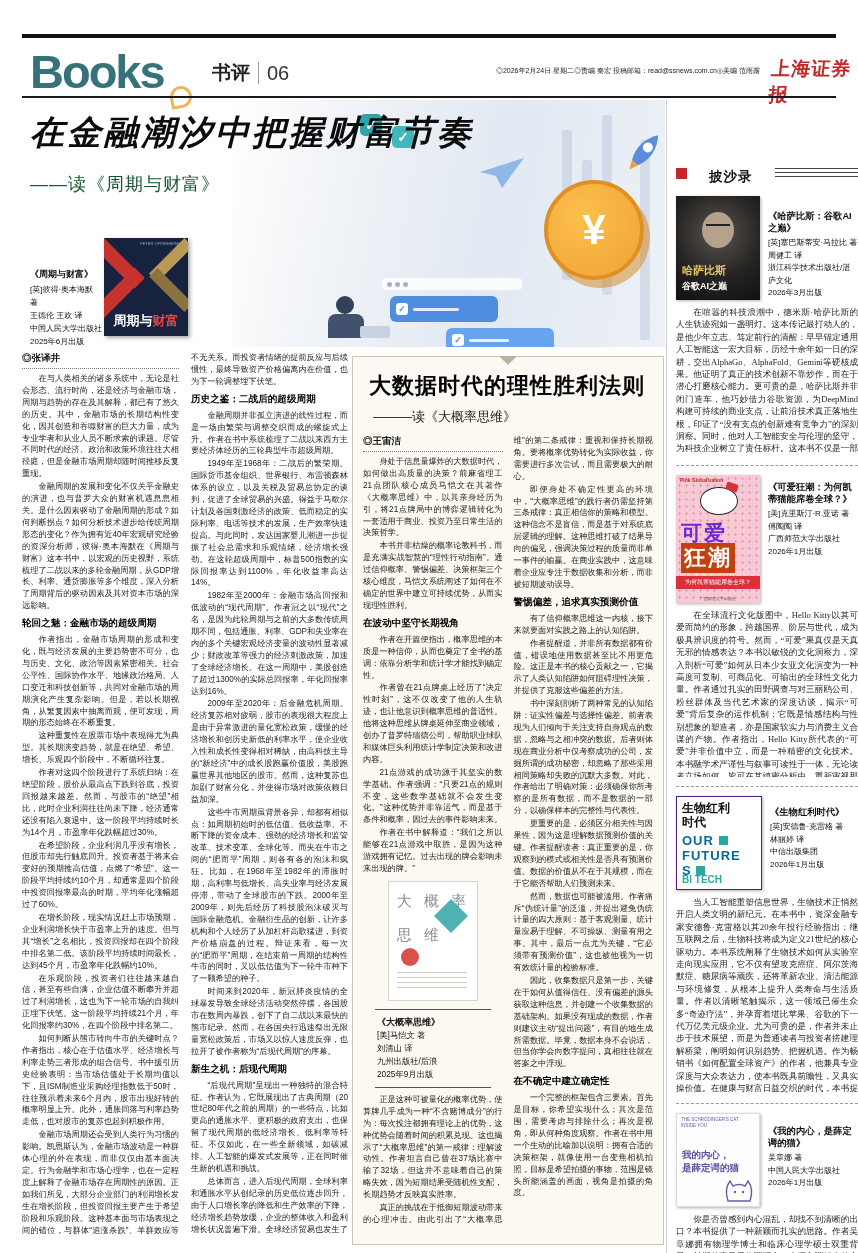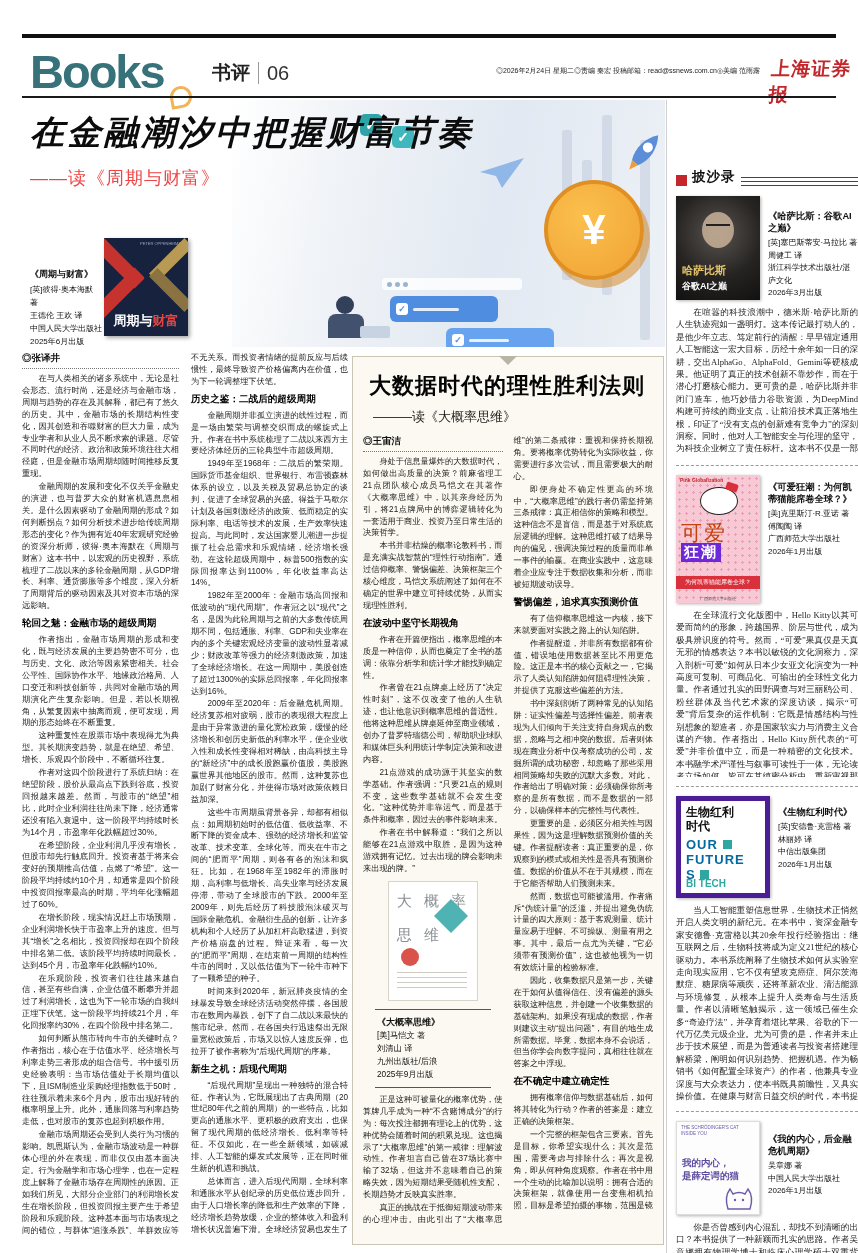--- a/index.html
+++ b/index.html
@@ -35,21 +35,21 @@
   .card .bar{height:3px;background:rgba(255,255,255,.85);border-radius:2px;}
   .toolbar{position:absolute;left:150px;top:178px;width:130px;height:12px;border-radius:4px;background:#ffffffcc;
            display:flex;align-items:center;gap:3px;padding:0 5px;}
   .toolbar i{width:5px;height:5px;border-radius:50%;background:#9fb3cc;}
   .person-head{position:absolute;left:104px;top:196px;width:18px;height:18px;border-radius:50%;background:#33405a;}
   .person-body{position:absolute;left:96px;top:214px;width:36px;height:24px;border-radius:8px 8px 0 0;background:#41516e;}
   .laptop{position:absolute;left:128px;top:226px;width:30px;height:12px;background:#c7d2e2;border-radius:2px;}
   
   .headline{position:absolute;left:30px;top:110px;z-index:3;}
   .headline h1{margin:0;font-size:34px;letter-spacing:3px;font-weight:900;color:#0c0c0c;font-style:italic;}
-  .headline .sub{margin-top:10px;font-size:18px;color:#ef4444;letter-spacing:1px;}
+  .headline .sub{margin-top:16px;font-size:18px;color:#14532d;letter-spacing:1px;}
   
   .mainbook-info{position:absolute;left:30px;top:268px;width:72px;font-size:8px;line-height:13px;color:#111;}
   .mainbook-info .bt{font-weight:800;font-size:9px;margin-bottom:2px;}
   .cover-zq{position:absolute;left:104px;top:238px;width:84px;height:98px;background:#17223f;overflow:hidden;
             box-shadow:2px 2px 4px rgba(0,0,0,.35);}
   .zq-x1{position:absolute;left:-14px;top:18px;width:58px;height:14px;background:#c6332e;transform:rotate(45deg);}
   .zq-x2{position:absolute;left:-14px;top:48px;width:58px;height:14px;background:#c6332e;transform:rotate(-45deg);}
   .zq-g1{position:absolute;right:-8px;top:16px;width:50px;height:12px;background:#b99a54;transform:rotate(-45deg);}
   .zq-g2{position:absolute;right:-8px;top:46px;width:50px;height:12px;background:#8a7340;transform:rotate(45deg);}
   .zq-title{position:absolute;left:0;bottom:6px;width:100%;text-align:center;font-size:13px;font-weight:800;color:#fff;}
@@ -78,21 +78,21 @@
   .dg-diamond{position:absolute;right:14px;top:22px;width:24px;height:24px;background:#4fb3b3;transform:rotate(45deg);}
   .dg-circle{position:absolute;left:12px;top:66px;width:18px;height:18px;border-radius:50%;background:#d9534a;}
   .dg-lines{position:absolute;left:8px;bottom:10px;width:70px;height:18px;
             background:repeating-linear-gradient(180deg,#cfcdc2 0 1px,transparent 1px 5px);}
   .fig-rule{border:none;border-top:1px solid #555;margin:4px 10px;}
   .fig-meta{padding:2px 12px;font-size:8.3px;line-height:13px;color:#111;}
   .fig-meta .bt{font-weight:800;font-size:9px;}
   
   .sidebar{position:absolute;left:666px;top:100px;width:182px;height:1153px;border-left:1px solid #cfcfcf;
            padding-left:9px;}
-  .sb-head{display:flex;align-items:flex-end;gap:5px;margin-top:68px;margin-bottom:10px;}
+  .sb-head{display:flex;align-items:flex-start;gap:22px;margin-top:68px;margin-bottom:10px;}
   .sb-sq{width:11px;height:11px;background:#c3272b;}
   .sb-title{font-size:13.5px;font-weight:800;color:#111;letter-spacing:1px;}
   .sb-lines{flex:1;height:9px;background:repeating-linear-gradient(180deg,#444 0 1px,transparent 1px 4px);}
   .sb-book{margin-bottom:2px;}
   .sb-row{display:flex;gap:8px;margin-bottom:6px;}
   .sb-info{flex:1;font-size:8px;line-height:12.5px;color:#111;padding-top:14px;}
   .sb-info .bt{font-weight:800;font-size:9.3px;line-height:12px;margin-bottom:3px;}
   .sb-review{font-family:"Liberation Serif","DejaVu Serif",serif;font-size:8.6px;line-height:12.4px;
              text-align:justify;text-indent:2em;color:#1d1d1d;overflow:hidden;margin:0;}
   .sb-div{border:none;border-top:1px dashed #9a9a9a;margin:9px 0;}
@@ -101,26 +101,26 @@
   .cv-hs{width:84px;height:104px;background:radial-gradient(circle at 50% 36%,#5a5450 0%,#262422 55%,#111 100%);}
   .cv-hs .face{position:absolute;left:26px;top:16px;width:32px;height:36px;border-radius:50%;background:#c9b199;opacity:.85;}
   .cv-hs .glass{position:absolute;left:30px;top:28px;width:24px;height:7px;border-top:2px solid #222;}
   .cv-hs .t1{position:absolute;left:6px;bottom:22px;font-size:11px;font-weight:800;color:#e6c568;}
   .cv-hs .t2{position:absolute;left:6px;bottom:7px;font-size:9px;font-weight:700;color:#fff;}
   .cv-kt{width:84px;height:128px;background:#f6c9d4;}
   .cv-kt .dots{position:absolute;inset:0;background:radial-gradient(#e98aa5 1.2px,transparent 1.3px);background-size:7px 7px;opacity:.7;}
   .cv-kt .en{position:absolute;left:4px;top:2px;font-size:5px;color:#c3272b;font-weight:700;}
   .cv-kt .kitty{position:absolute;left:24px;top:12px;width:36px;height:26px;border-radius:50%;background:#fff;border:1.5px solid #222;}
   .cv-kt .bow{position:absolute;left:50px;top:8px;width:12px;height:8px;background:#d9303c;border-radius:2px;transform:rotate(18deg);}
-  .cv-kt .big{position:absolute;left:5px;top:44px;font-size:21px;font-weight:400;color:#c2410c;letter-spacing:2px;}
-  .cv-kt .big2{position:absolute;left:5px;top:68px;font-size:15px;font-weight:900;color:#fff;background:#6d28d9;padding:0 3px;letter-spacing:2px;}
+  .cv-kt .big{position:absolute;left:5px;top:44px;font-size:21px;font-weight:700;color:#6d28d9;letter-spacing:2px;}
+  .cv-kt .big2{position:absolute;left:5px;top:68px;font-size:22px;font-weight:900;color:#fff;background:#c2410c;padding:0 3px;letter-spacing:2px;}
   .cv-kt .strip{position:absolute;left:0;bottom:14px;width:100%;background:#d9303c;color:#fff;font-size:6px;
                 text-align:center;padding:2px 0;}
   .cv-kt .foot{position:absolute;left:0;bottom:2px;width:100%;text-align:center;font-size:4px;color:#555;}
-  .cv-bio{width:84px;height:92px;background:#fff;border:5px solid #4c1d95;}
+  .cv-bio{width:84px;height:92px;background:#fff;border:1px solid #4c1d95;}
   .cv-bio .t{position:absolute;left:5px;top:4px;font-size:12px;font-weight:900;color:#101010;line-height:14px;}
   .cv-bio .big{position:absolute;left:5px;top:36px;font-size:13px;font-weight:900;color:#0369a1;letter-spacing:1px;line-height:15px;}
   .cv-bio .sq{display:inline-block;width:9px;height:9px;background:#2fa7a0;}
   .cv-bio .bt{position:absolute;left:5px;bottom:4px;font-size:10px;font-weight:900;color:#2fa7a0;}
   .cv-cat{width:82px;height:92px;background:#fdfdfd;border:1px solid #ddd;}
   .cv-cat .en{position:absolute;left:4px;top:3px;font-size:4.5px;color:#6b5aa8;line-height:6px;width:60px;}
   .cv-cat .t{position:absolute;left:5px;top:34px;font-size:9.5px;font-weight:800;color:#5c4b9e;line-height:13px;}
   .cv-cat svg{position:absolute;right:3px;bottom:3px;}
 </style>
 </head>
@@ -257,21 +257,20 @@
         <p class="para">真正的挑战在于抵御短期波动带来的心理冲击。由此引出了“大概率思维”的第二条戒律：重视和保持长期视角。要将概率优势转化为实际收益，你需要进行多次尝试，而且需要极大的耐心。</p>
         <p class="para">即便身处不确定性更高的环境中，“大概率思维”的践行者仍需坚持第三条戒律：真正相信你的策略和模型。这种信念不是盲信，而是基于对系统底层逻辑的理解。这种思维打破了结果导向的偏见，强调决策过程的质量而非单一事件的输赢。在商业实践中，这意味着企业应专注于数据收集和分析，而非被短期波动误导。</p>
         <h4 class="subhead">警惕偏差，追求真实预测价值</h4>
         <p class="para">有了信仰概率思维这一内核，接下来就要面对实践之路上的认知陷阱。</p>
         <p class="para">作者提醒道，并非所有数据都有价值，错误地使用数据甚至比不用更危险。这正是本书的核心贡献之一，它揭示了人类认知陷阱如何阻碍理性决策，并提供了克服这些偏差的方法。</p>
         <p class="para">书中深刻剖析了两种常见的认知陷阱：证实性偏差与选择性偏差。前者表现为人们倾向于关注支持自身观点的数据，忽略与之相冲突的数据。后者则体现在商业分析中仅考察成功的公司，发掘所谓的成功秘密，却忽略了那些采用相同策略却失败的沉默大多数。对此，作者给出了明确对策：必须确保你所考察的是所有数据，而不是数据的一部分，以确保样本的完整性与代表性。</p>
         <p class="para">更重要的是，必须区分相关性与因果性，因为这是理解数据预测价值的关键。作者提醒读者：真正重要的是，你观察到的模式或相关性是否具有预测价值。数据的价值从不在于其规模，而在于它能否帮助人们预测未来。</p>
         <p class="para">然而，数据也可能被滥用。作者痛斥“伪统计量”的泛滥，并提出避免伪统计量的四大原则：基于客观测量、统计量应易于理解、不可操纵、测量有用之事。其中，最后一点尤为关键，“它必须带有预测价值”，这也被他视为一切有效统计量的检验标准。</p>
         <p class="para">因此，收集数据只是第一步，关键在于如何从值得信任、没有偏差的源头获取这种信息，并创建一个收集数据的基础架构。如果没有现成的数据，作者则建议主动“提出问题”，有目的地生成所需数据。毕竟，数据本身不会说话，但当你学会向数字提问，真相往往就在答案之中浮现。</p>
         <h4 class="subhead">在不确定中建立确定性</h4>
-        <p class="para">拥有概率信仰与数据基础后，如何将其转化为行动？作者的答案是：建立正确的决策框架。</p>
         <p class="para">一个完整的框架包含三要素。首先是目标，你希望实现什么；其次是范围，需要考虑与排除什么；再次是视角，即从何种角度观察。作者在书中用一个生动的比喻加以说明：拥有合适的决策框架，就像使用一台变焦相机拍照，目标是希望拍摄的事物，范围是镜头所能涵盖的画面，视角是拍摄的角度。</p>
     </div>
   </div>
 
   <div class="sidebar">
     <div class="sb-head">
       <span class="sb-sq"></span>
       <span class="sb-title">披沙录</span>
       <span class="sb-lines"></span>
     </div>
@@ -352,21 +351,21 @@
           <div class="t">
             <span>我的内心，</span><br><span>是薛定谔的猫</span>
           </div>
           <svg width="34" height="30" viewBox="0 0 34 30">
             <path d="M6 28 Q2 16 8 8 L11 13 Q17 10 23 13 L26 8 Q32 16 28 28 Z" fill="none" stroke="#6b5aa8" stroke-width="1.4"></path>
             <circle cx="13" cy="19" r="1.2" fill="#6b5aa8"></circle>
             <circle cx="21" cy="19" r="1.2" fill="#6b5aa8"></circle>
           </svg>
         </div>
         <div class="sb-info" style="padding-top:12px;">
-          <div class="bt">《我的内心，后金融危机周期》</div>
+          <div class="bt">《我的内心，是薛定谔的猫》</div>
           <div class="meta-line">吴章娜 著</div>
             <div class="meta-line">中国人民大学出版社</div>
             <div class="meta-line">2026年1月出版</div>
         </div>
       </div>
       <p class="sb-review" style="max-height:190px;">你是否曾感到内心混乱，却找不到清晰的出口？本书提供了一种新颖而扎实的思路。作者吴章娜拥有物理学博士和临床心理学硕士双重背景，长期从事量子物理研究，也深入理解人的心理困境。她将看似遥远的物理规律，巧妙地转化为理解自我、应对生活的思维工具。书中用薛定谔的猫来比喻潜意识中多种情绪和想法同时存在的状态；用熵增原理说明为什么人需要保持开放，才能维持内在活力；还借助维度理论，启发我们从更高视角看待人际关系与人生选择。同时，作者也澄清了“量子纠缠等于心灵感应”等流行误解，帮助读者摆脱玄学迷思，回归科学理性。这本书不讲空泛道理，而是把宇宙运行的基本法则，变成可感知、可操作的心理实践。它告诉我们，内心的混乱并非无解，只要理解并顺应自然规律，就能在不确定中找到方向，把困惑转化为重新定义人生的勇气。</p>
     </div>
   </div>
 
 </div>

